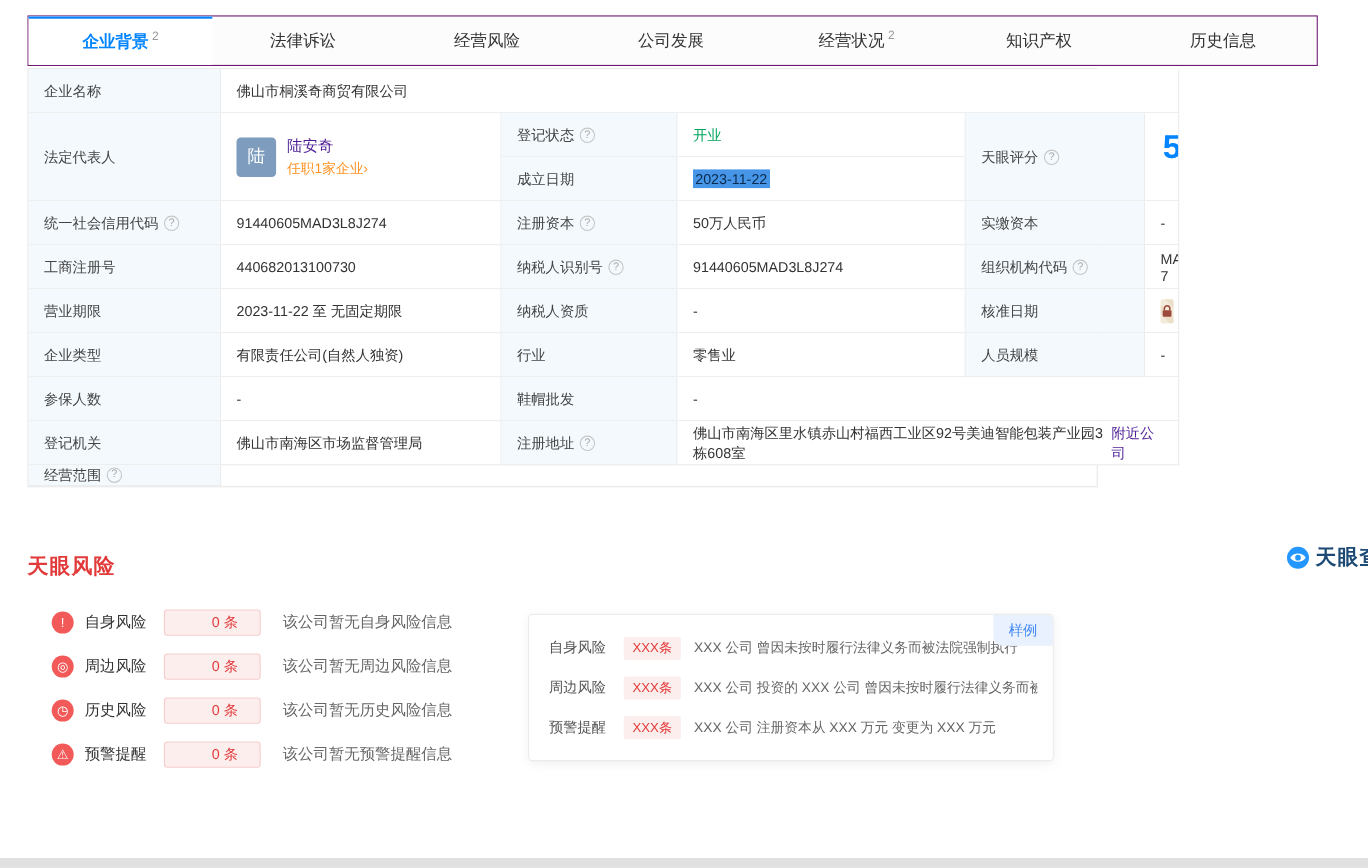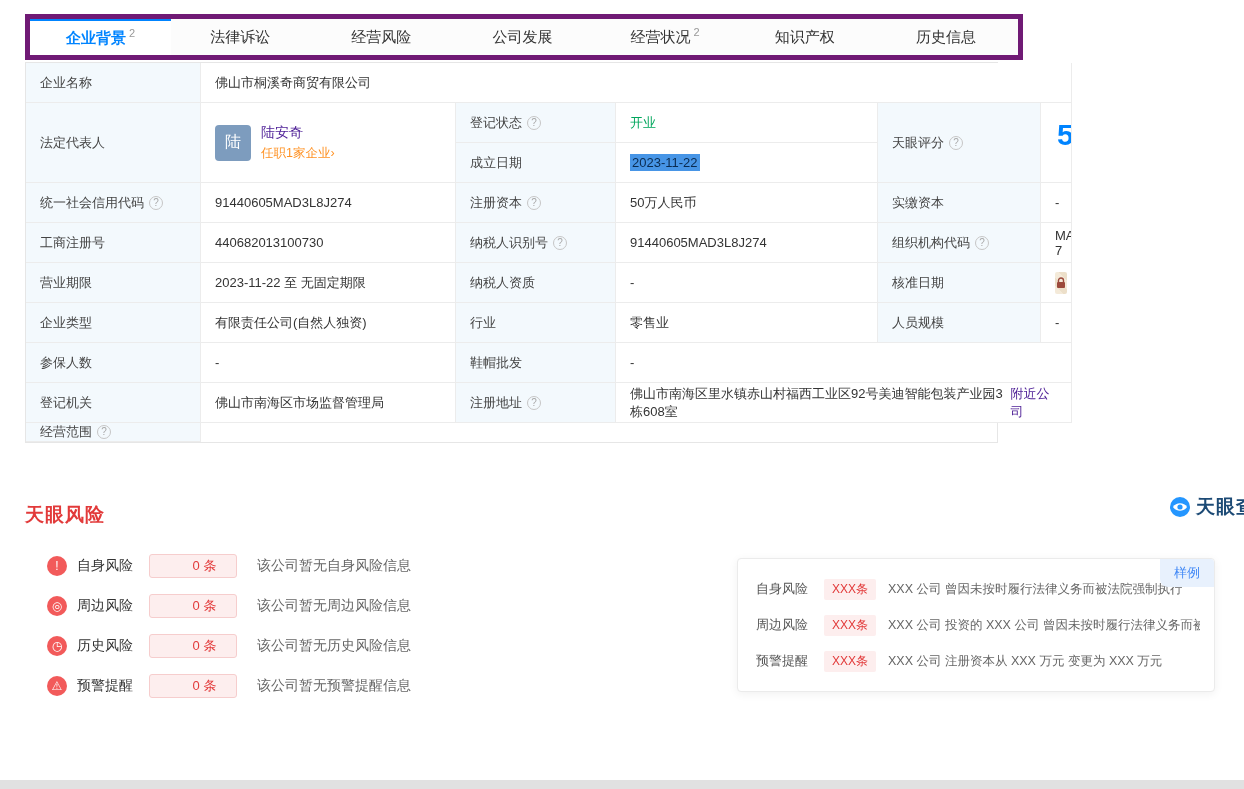--- a/index.html
+++ b/index.html
@@ -1,22 +1,22 @@
 <!DOCTYPE html>
 <html><head>
 <meta charset="utf-8">
 <style>
   * { box-sizing: border-box; margin: 0; padding: 0; }
   html,body { width:1244px; height:789px; overflow:hidden; background:#fff;
     font-family:"Liberation Sans","DejaVu Sans",sans-serif; color:#333; }
   .page { position:relative; width:1244px; height:789px; padding:14px 0 0 25px; }
 
   
-  .tabbar { width:998px; height:46px; display:flex; background:#fcfcfc;
-    border:5px solid #701a75; }
+  .tabbar { width:1173px; height:46px; display:flex; background:#fcfcfc;
+    border:1px solid #701a75; }
   .tab { flex:1; display:flex; align-items:center; justify-content:center;
     font-size:15px; color:#333; cursor:pointer; position:relative; }
   .tab.active { background:#fff; color:#0084ff; font-weight:bold;
     border-top:2px solid #0084ff; }
   .tab .badge { font-size:11px; color:#999; margin-left:3px; font-weight:normal;
     transform:translateY(-5px); display:inline-block; }
 
   
   .info-table { width:973px; margin-top:2px; border:1px solid #e6e6e6;
     display:grid; grid-template-columns:175px 255px 160px 262px 163px 1fr;
@@ -64,21 +64,21 @@
   .risk-row { height:40px; display:flex; align-items:center; gap:10px; padding-left:22px; }
   .ricon { width:20px; height:20px; border-radius:50%; background:#f25a5a; color:#fff;
     font-size:12px; display:flex; align-items:center; justify-content:center;
     flex:0 0 20px; }
   .risk-label { font-size:14px; color:#333; width:62px; }
   .pill { width:88px; height:24px; background:#fdeeee; border:1px solid #f6cdcd;
     border-radius:3px; color:#e23a3a; font-size:13px; display:flex;
     align-items:center; justify-content:center; cursor:pointer;padding-left:23px; }
   .risk-desc { font-size:14px; color:#666; margin-left:10px; }
 
-  .sample-box { position:relative; width:478px; margin-left:257px; margin-top:12px;
+  .sample-box { position:relative; width:478px; margin-top:12px;
     border:1px solid #ebebeb; border-radius:4px; background:#fff;
     box-shadow:0 2px 10px rgba(0,0,0,.06); padding:12px 14px 12px 18px;
     align-self:flex-start; }
   .sample-tag { position:absolute; top:0; right:0; background:#e8f1fd; color:#3f87f6;
     font-size:13px; padding:5px 14px; border-radius:0 4px 0 8px; }
   .sample-row { display:flex; align-items:center; gap:12px; height:36px; }
   .sample-label { font-size:13px; color:#555; flex:0 0 56px; }
   .spill { background:#fdeeee; color:#e23a3a; font-size:12px; padding:2px 8px;
     border-radius:2px; flex:0 0 auto; }
   .sample-desc { font-size:12.5px; color:#666; white-space:nowrap; overflow:hidden; }

